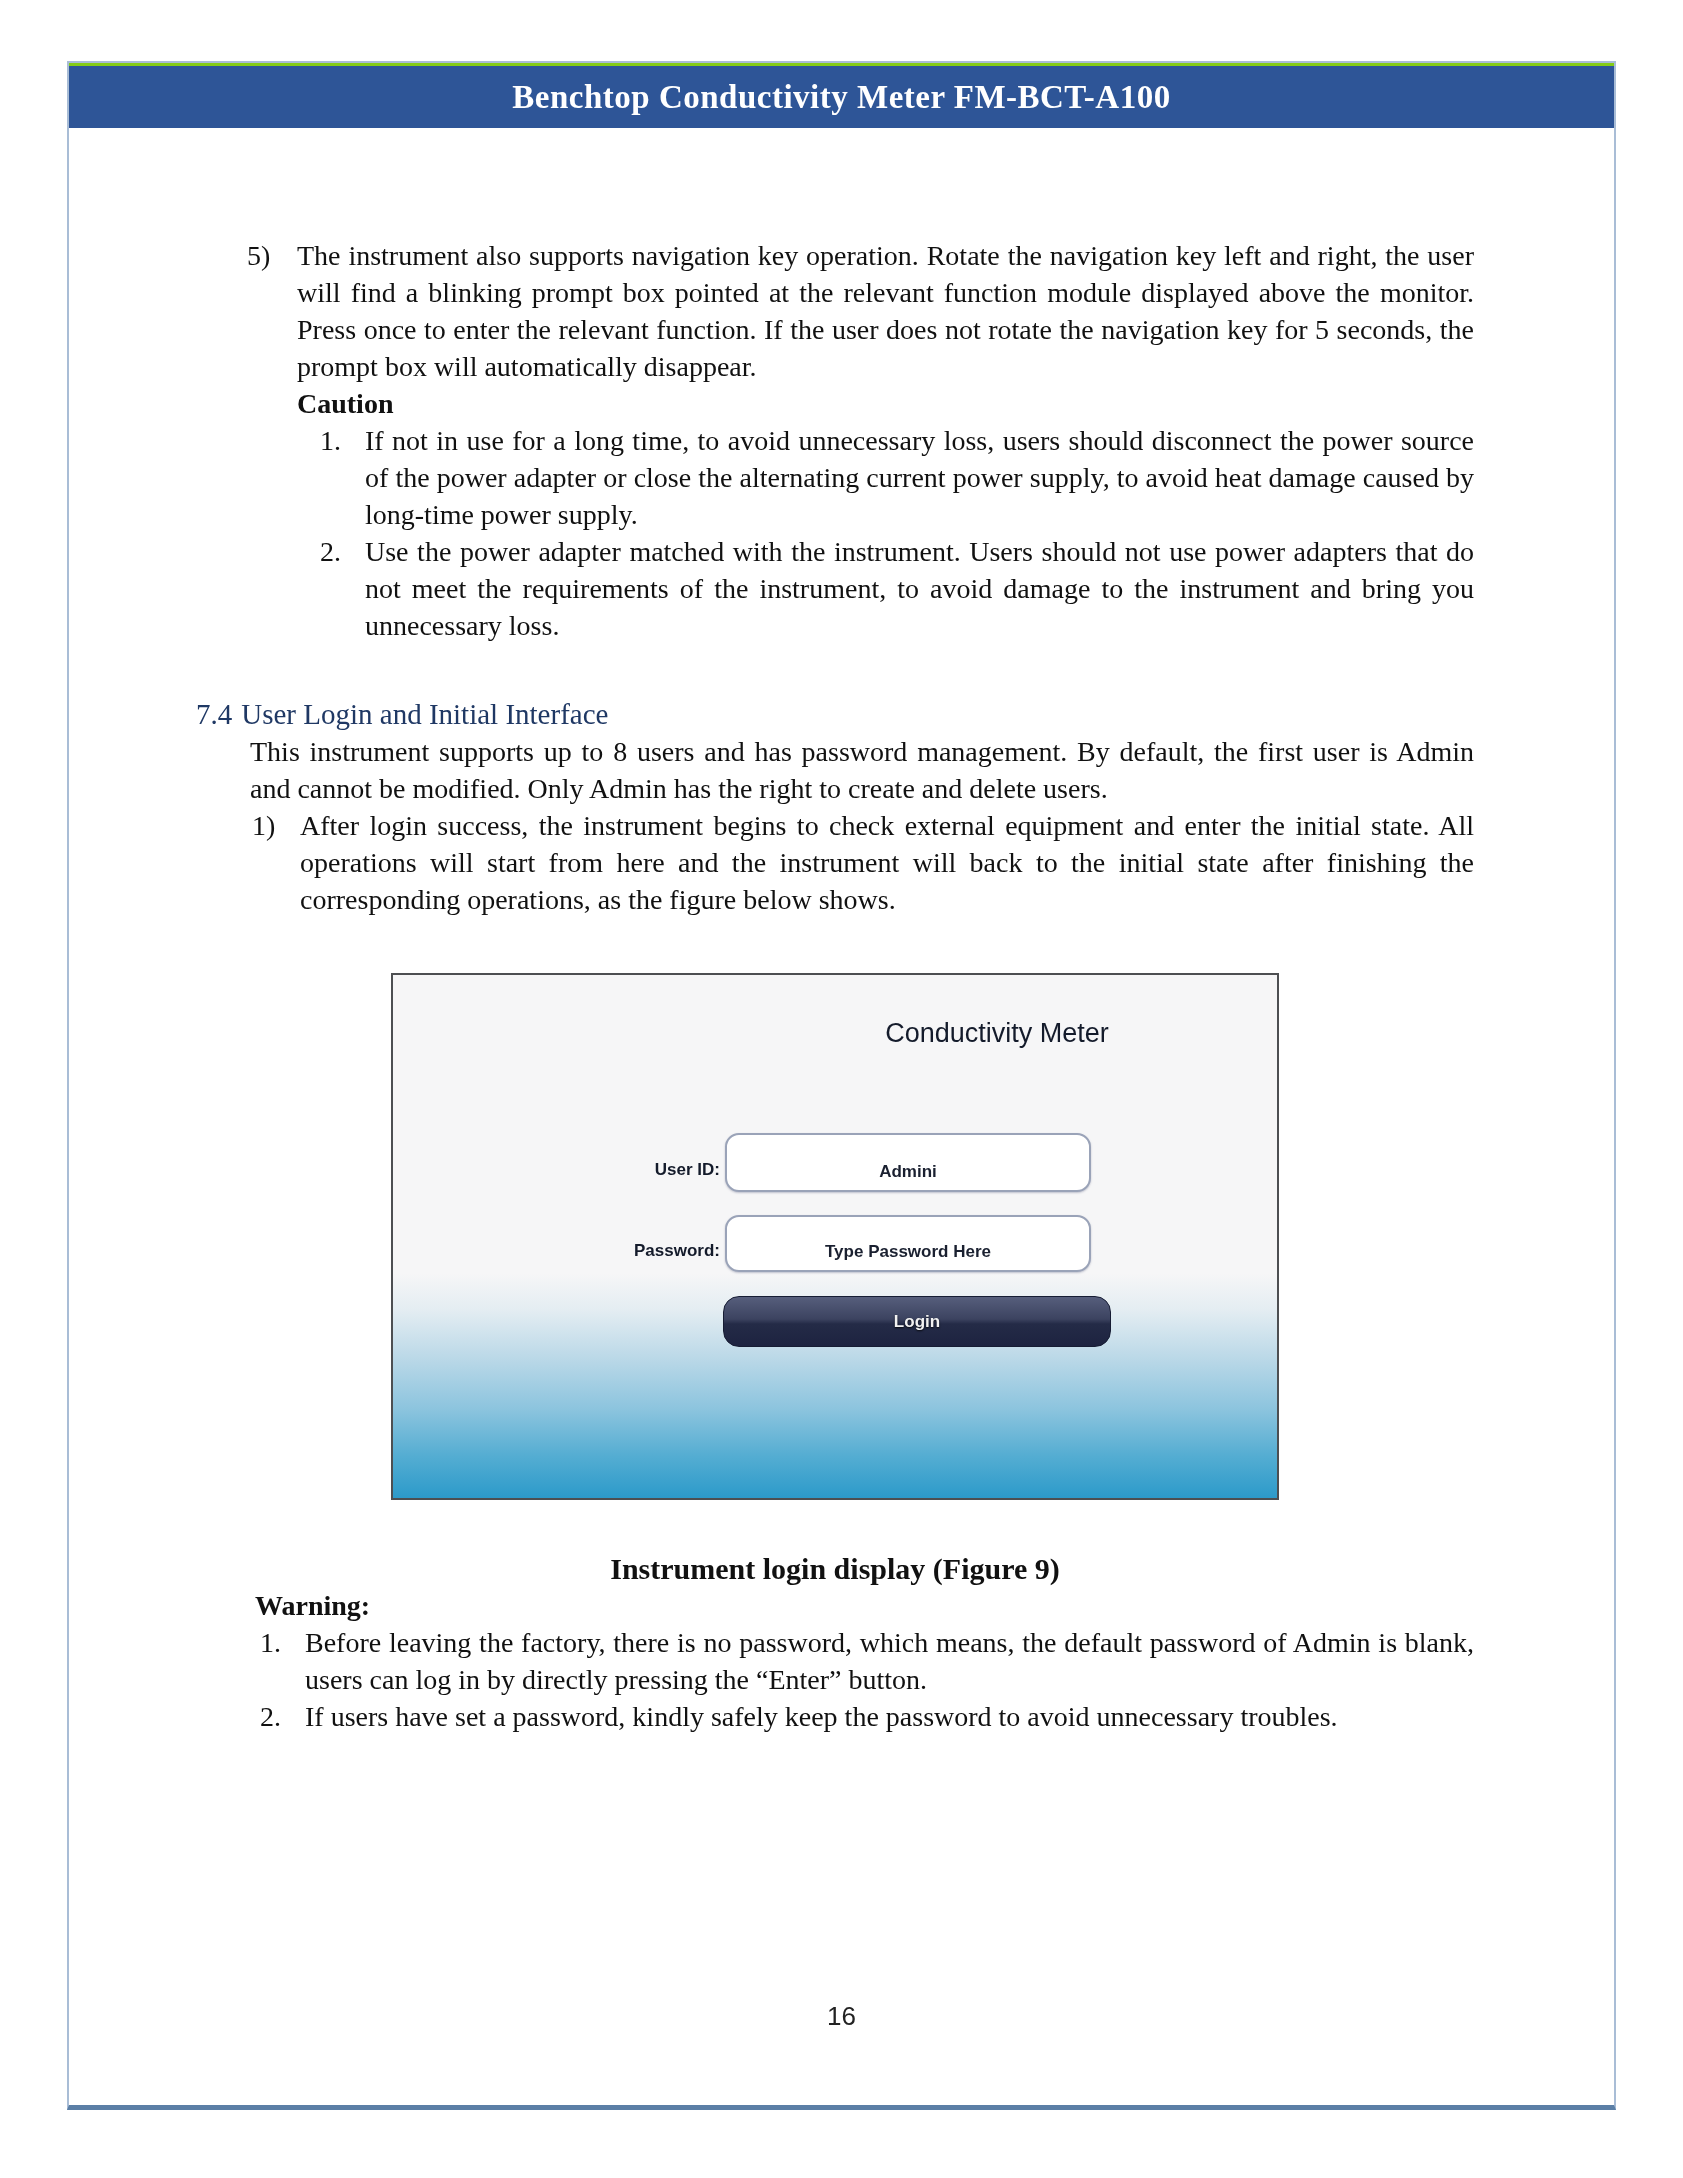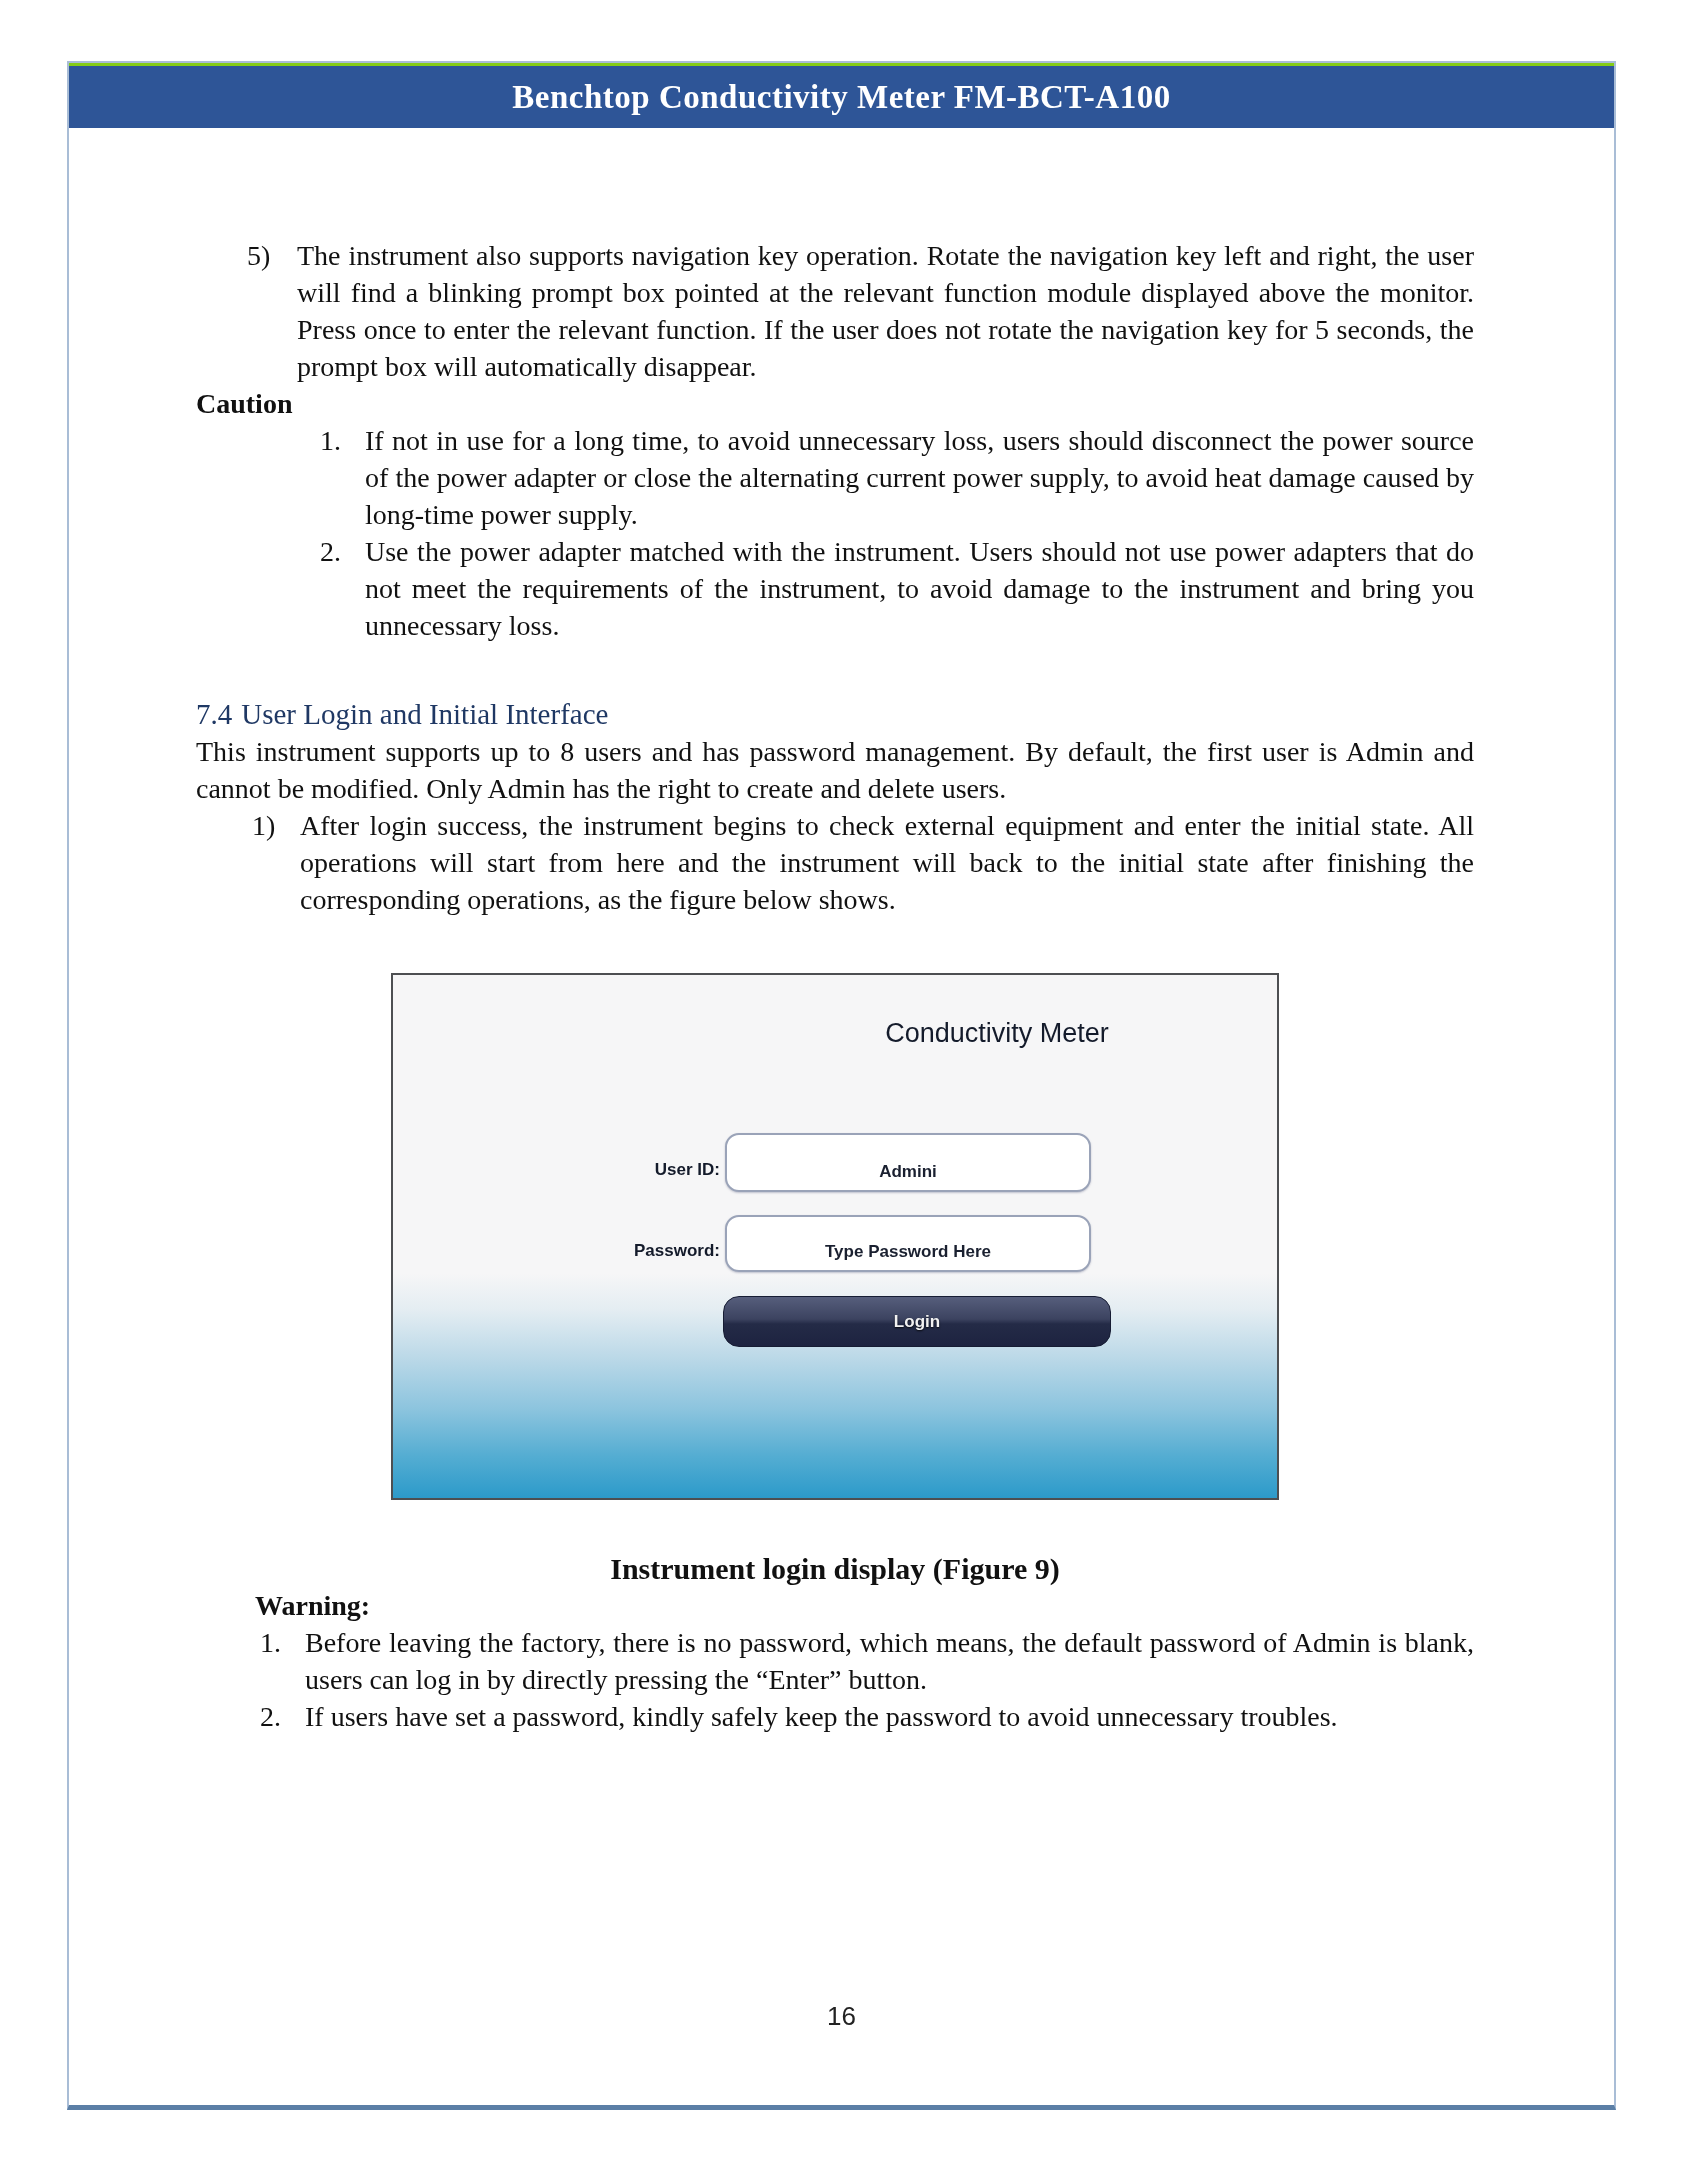--- a/index.html
+++ b/index.html
@@ -37,34 +37,34 @@
     font-size: 28px;
     line-height: 37px;
   }
 
   .li-row { display: flex; align-items: flex-start; }
   .li-row .marker { flex: 0 0 50px; }
   .li-row .li-text { flex: 1 1 auto; text-align: justify; }
 
   .item5 { margin-left: 51px; }
 
-  .caution-heading { font-weight: bold; }
+  .caution-heading { margin-left: 101px; font-weight: bold; }
   .caution-item { margin-left: 124px; }
   .caution-item .marker { flex: 0 0 45px; }
 
   .section-heading {
     margin-top: 52px;
     font-weight: normal;
     font-size: 29px;
     color: #1f3864;
     display: flex;
   }
   .section-heading .sec-num { margin-right: 9px; }
 
-  .section-intro { text-align: justify; }
+  .section-intro { margin-left: 54px; text-align: justify; }
   .section-item { margin-left: 56px; }
   .section-item .marker { flex: 0 0 48px; }
 
   
   .figure-screenshot {
     margin: 55px auto 0 auto;
     width: 888px;
     height: 527px;
     border: 2px solid #4d4f52;
     position: relative;

